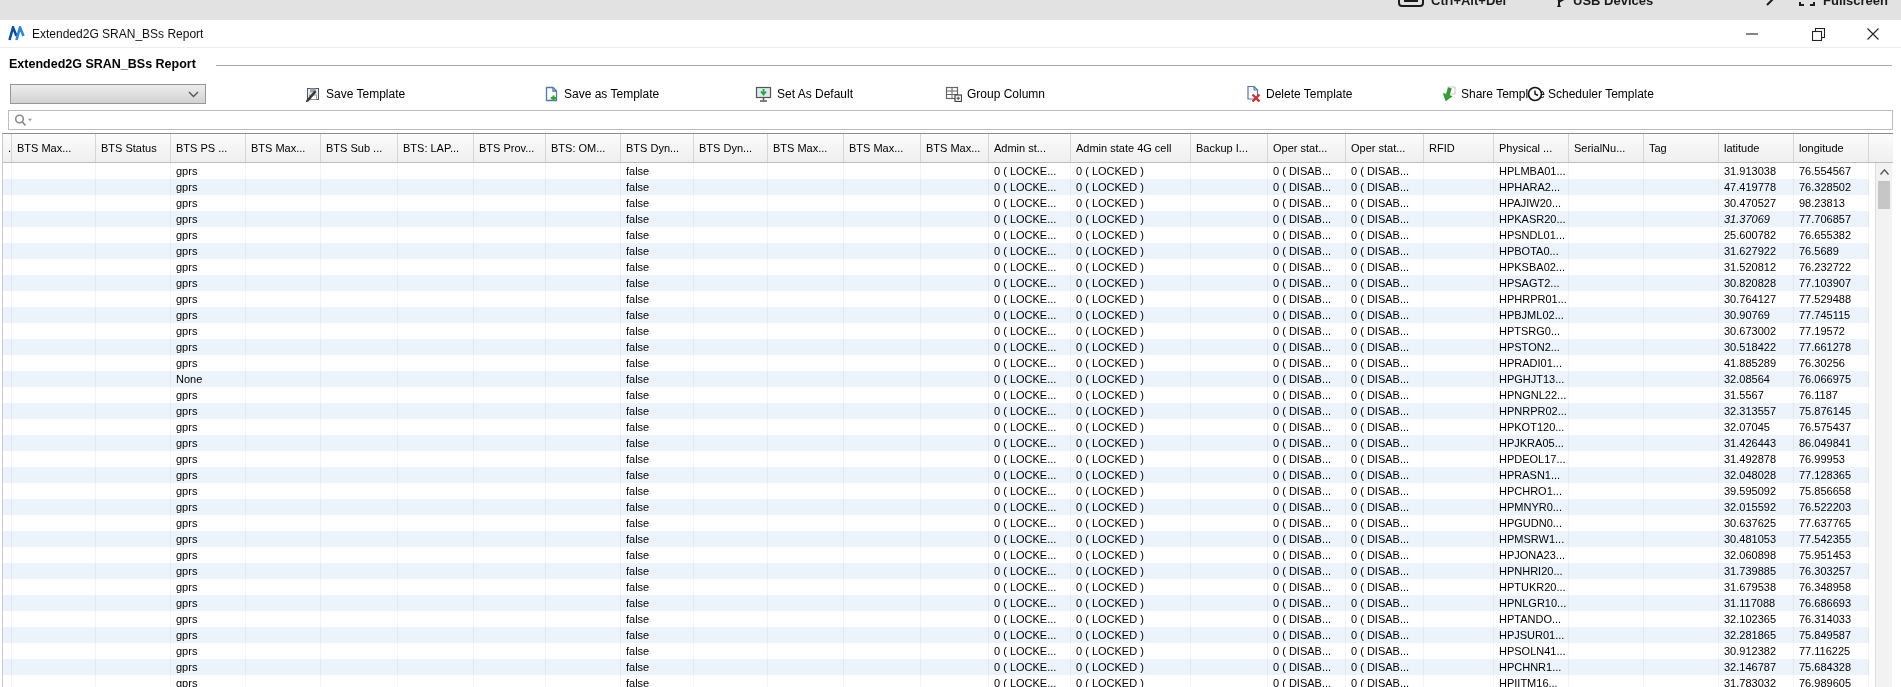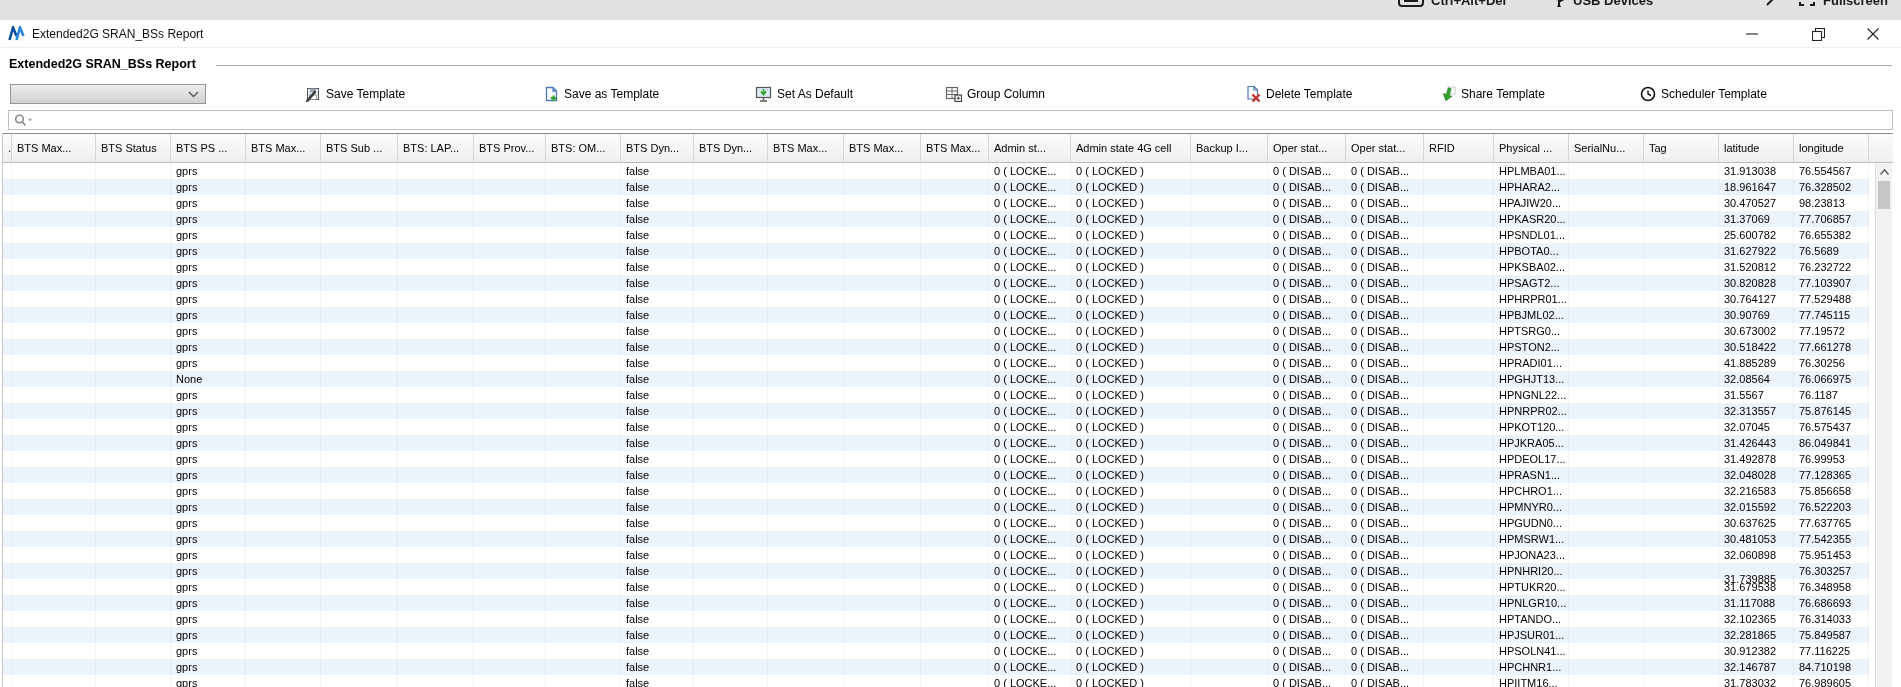--- a/index.html
+++ b/index.html
@@ -183,21 +183,21 @@
     </svg>
   <span>Delete Template</span>
 </div>
 <div class="tb-btn" style="left:1440px">
   <svg width="16" height="16" viewBox="0 0 16 16">
       <rect x="8" y="1" width="7" height="7" fill="#fff" stroke="#bbb" stroke-width="0.8"></rect>
       <path d="M6.5 2 V9 H3.5 L8 15 L12.5 9 H9.5 V2 Z" fill="#2fa52f" stroke="#1d7a1d" stroke-width="0.6" transform="rotate(18 8 8)"></path>
     </svg>
   <span>Share Template</span>
 </div>
-<div class="tb-btn" style="left:1640px">
+<div class="tb-btn" style="left:1527px">
   <svg width="16" height="16" viewBox="0 0 16 16">
       <circle cx="8" cy="8" r="6.5" fill="#fff" stroke="#111" stroke-width="1.6"></circle>
       <path d="M8 4.5 V8 L11 9.5" stroke="#111" stroke-width="1.4" fill="none"></path>
     </svg>
   <span>Scheduler Template</span>
 </div>
 
 <div class="search-box">
   <svg width="20" height="13" viewBox="0 0 20 13">
       <circle cx="5.5" cy="5" r="3.8" fill="none" stroke="#8a8a8a" stroke-width="1.6"></circle>
@@ -280,21 +280,21 @@
         <div class="gc" style="width: 68px;"></div>
         <div class="gc" style="width: 82px;">0 ( LOCKE...</div>
         <div class="gc" style="width: 120px;">0 ( LOCKED )</div>
         <div class="gc" style="width: 77px;"></div>
         <div class="gc" style="width: 78px;">0 ( DISAB...</div>
         <div class="gc" style="width: 78px;">0 ( DISAB...</div>
         <div class="gc" style="width: 70px;"></div>
         <div class="gc" style="width: 75px;">HPHARA2...</div>
         <div class="gc" style="width: 75px;"></div>
         <div class="gc" style="width: 75px;"></div>
-        <div class="gc" style="width: 75px;">18.961647</div>
+        <div class="gc" style="width: 75px;">47.419778</div>
         <div class="gc" style="width: 75px;">76.328502</div>
       </div>
       <div class="gr">
         <div class="gc" style="width: 9px;"></div>
         <div class="gc" style="width: 84px;"></div>
         <div class="gc" style="width: 75px;"></div>
         <div class="gc" style="width: 75px;">gprs</div>
         <div class="gc" style="width: 75px;"></div>
         <div class="gc" style="width: 77px;"></div>
         <div class="gc" style="width: 76px;"></div>
@@ -334,21 +334,21 @@
         <div class="gc" style="width: 68px;"></div>
         <div class="gc" style="width: 82px;">0 ( LOCKE...</div>
         <div class="gc" style="width: 120px;">0 ( LOCKED )</div>
         <div class="gc" style="width: 77px;"></div>
         <div class="gc" style="width: 78px;">0 ( DISAB...</div>
         <div class="gc" style="width: 78px;">0 ( DISAB...</div>
         <div class="gc" style="width: 70px;"></div>
         <div class="gc" style="width: 75px;">HPKASR20...</div>
         <div class="gc" style="width: 75px;"></div>
         <div class="gc" style="width: 75px;"></div>
-        <div class="gc" style="width: 75px;">31.37069</div>
+        <div class="gc" style="width: 75px; font-style: italic;">31.37069</div>
         <div class="gc" style="width: 75px;">77.706857</div>
       </div>
       <div class="gr">
         <div class="gc" style="width: 9px;"></div>
         <div class="gc" style="width: 84px;"></div>
         <div class="gc" style="width: 75px;"></div>
         <div class="gc" style="width: 75px;">gprs</div>
         <div class="gc" style="width: 75px;"></div>
         <div class="gc" style="width: 77px;"></div>
         <div class="gc" style="width: 76px;"></div>
@@ -793,21 +793,21 @@
         <div class="gc" style="width: 68px;"></div>
         <div class="gc" style="width: 82px;">0 ( LOCKE...</div>
         <div class="gc" style="width: 120px;">0 ( LOCKED )</div>
         <div class="gc" style="width: 77px;"></div>
         <div class="gc" style="width: 78px;">0 ( DISAB...</div>
         <div class="gc" style="width: 78px;">0 ( DISAB...</div>
         <div class="gc" style="width: 70px;"></div>
         <div class="gc" style="width: 75px;">HPCHRO1...</div>
         <div class="gc" style="width: 75px;"></div>
         <div class="gc" style="width: 75px;"></div>
-        <div class="gc" style="width: 75px;">32.216583</div>
+        <div class="gc" style="width: 75px;">39.595092</div>
         <div class="gc" style="width: 75px;">75.856658</div>
       </div>
       <div class="gr alt">
         <div class="gc" style="width: 9px;"></div>
         <div class="gc" style="width: 84px;"></div>
         <div class="gc" style="width: 75px;"></div>
         <div class="gc" style="width: 75px;">gprs</div>
         <div class="gc" style="width: 75px;"></div>
         <div class="gc" style="width: 77px;"></div>
         <div class="gc" style="width: 76px;"></div>
@@ -928,21 +928,21 @@
         <div class="gc" style="width: 68px;"></div>
         <div class="gc" style="width: 82px;">0 ( LOCKE...</div>
         <div class="gc" style="width: 120px;">0 ( LOCKED )</div>
         <div class="gc" style="width: 77px;"></div>
         <div class="gc" style="width: 78px;">0 ( DISAB...</div>
         <div class="gc" style="width: 78px;">0 ( DISAB...</div>
         <div class="gc" style="width: 70px;"></div>
         <div class="gc" style="width: 75px;">HPNHRI20...</div>
         <div class="gc" style="width: 75px;"></div>
         <div class="gc" style="width: 75px;"></div>
-        <div class="gc" style="width: 75px; margin-top: 8px;">31.739885</div>
+        <div class="gc" style="width: 75px;">31.739885</div>
         <div class="gc" style="width: 75px;">76.303257</div>
       </div>
       <div class="gr">
         <div class="gc" style="width: 9px;"></div>
         <div class="gc" style="width: 84px;"></div>
         <div class="gc" style="width: 75px;"></div>
         <div class="gc" style="width: 75px;">gprs</div>
         <div class="gc" style="width: 75px;"></div>
         <div class="gc" style="width: 77px;"></div>
         <div class="gc" style="width: 76px;"></div>
@@ -1091,21 +1091,21 @@
         <div class="gc" style="width: 82px;">0 ( LOCKE...</div>
         <div class="gc" style="width: 120px;">0 ( LOCKED )</div>
         <div class="gc" style="width: 77px;"></div>
         <div class="gc" style="width: 78px;">0 ( DISAB...</div>
         <div class="gc" style="width: 78px;">0 ( DISAB...</div>
         <div class="gc" style="width: 70px;"></div>
         <div class="gc" style="width: 75px;">HPCHNR1...</div>
         <div class="gc" style="width: 75px;"></div>
         <div class="gc" style="width: 75px;"></div>
         <div class="gc" style="width: 75px;">32.146787</div>
-        <div class="gc" style="width: 75px;">84.710198</div>
+        <div class="gc" style="width: 75px;">75.684328</div>
       </div>
       <div class="gr">
         <div class="gc" style="width: 9px;"></div>
         <div class="gc" style="width: 84px;"></div>
         <div class="gc" style="width: 75px;"></div>
         <div class="gc" style="width: 75px;">gprs</div>
         <div class="gc" style="width: 75px;"></div>
         <div class="gc" style="width: 77px;"></div>
         <div class="gc" style="width: 76px;"></div>
         <div class="gc" style="width: 72px;"></div>

